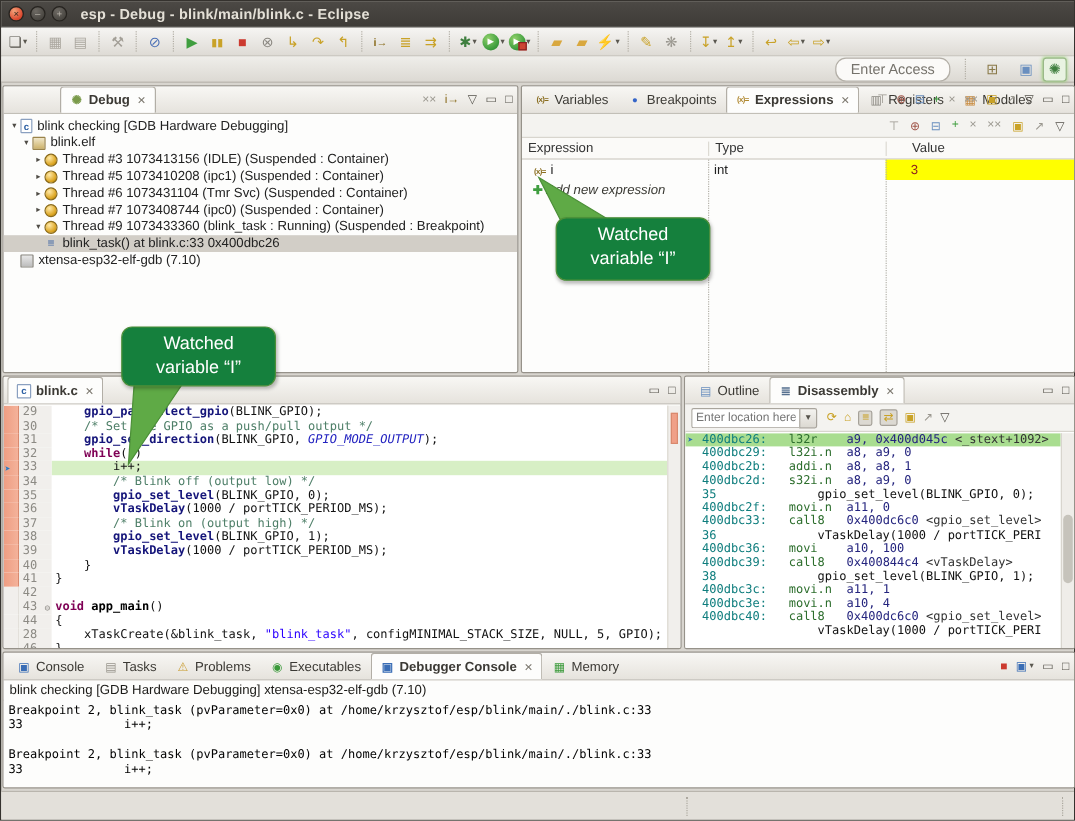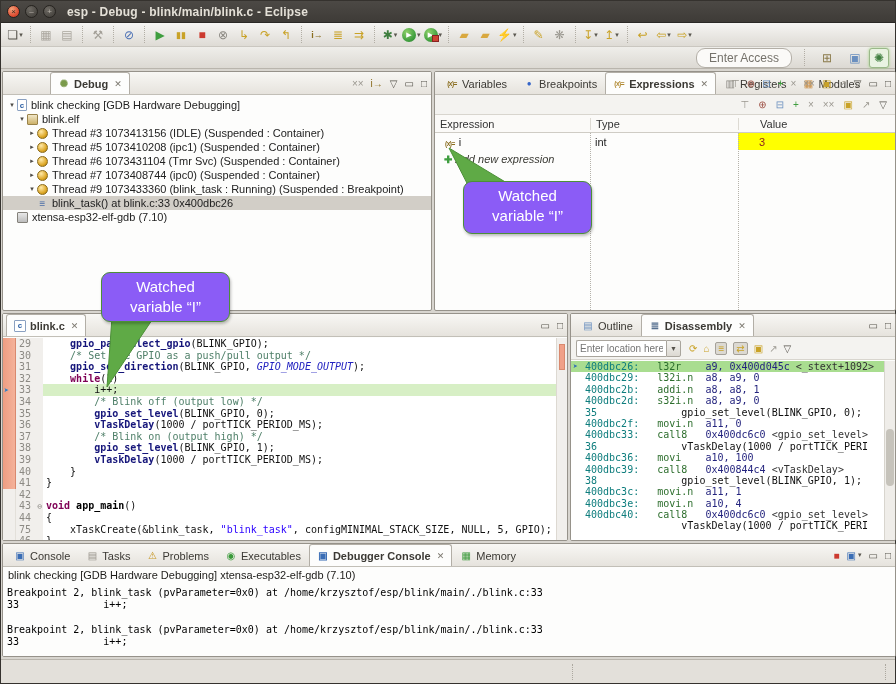--- a/index.html
+++ b/index.html
@@ -152,21 +152,21 @@
   .con-desc { height:16px; padding:2px 5px 0; font-size:11px; color:#1c1b18; background:#fdfdfc; }
   .con-body { position:absolute; left:0; right:0; top:40px; bottom:0; background:#fdfdfc; padding:3px 4px;
               font-family:"DejaVu Sans Mono",monospace; font-size:10px; line-height:12.2px; white-space:pre; color:#000; }
   .con-line { min-height:12.2px; }
 
   
   .statusbar { position:absolute; left:0; right:0; top:658px; bottom:0; background:#e3e0da; border-top:1px solid #b9b5ad; }
   .statusbar .sdot { position:absolute; top:4px; height:16px; border-left:1px dotted #aca89f; }
 
   
-  .callout { position:absolute; z-index:50; background:#8b5cf6; border:1px solid #4c8f38; border-radius:9px;
+  .callout { position:absolute; z-index:50; background:#15803d; border:1px solid #4c8f38; border-radius:9px;
              color:#fff; text-align:center; font-size:15px; line-height:20px; padding-top:4px;
              box-shadow:1px 2px 3px rgba(0,0,0,.25); }
   .callout-arrow { position:absolute; z-index:49; }
 </style>
 </head>
 <body>
 
 <div class="window">
 
   <div class="titlebar">
@@ -451,21 +451,21 @@
         <div class="edline"><span class="edann chg"></span><span class="ednum">35</span><span class="edcode"><span class="sg-p">        </span><span class="sg-f">gpio_set_level</span><span class="sg-p">(BLINK_GPIO, 0);</span></span></div>
         <div class="edline"><span class="edann chg"></span><span class="ednum">36</span><span class="edcode"><span class="sg-p">        </span><span class="sg-f">vTaskDelay</span><span class="sg-p">(1000 / portTICK_PERIOD_MS);</span></span></div>
         <div class="edline"><span class="edann chg"></span><span class="ednum">37</span><span class="edcode"><span class="sg-p">        </span><span class="sg-c">/* Blink on (output high) */</span></span></div>
         <div class="edline"><span class="edann chg"></span><span class="ednum">38</span><span class="edcode"><span class="sg-p">        </span><span class="sg-f">gpio_set_level</span><span class="sg-p">(BLINK_GPIO, 1);</span></span></div>
         <div class="edline"><span class="edann chg"></span><span class="ednum">39</span><span class="edcode"><span class="sg-p">        </span><span class="sg-f">vTaskDelay</span><span class="sg-p">(1000 / portTICK_PERIOD_MS);</span></span></div>
         <div class="edline"><span class="edann chg"></span><span class="ednum">40</span><span class="edcode"><span class="sg-p">    }</span></span></div>
         <div class="edline"><span class="edann chg"></span><span class="ednum">41</span><span class="edcode"><span class="sg-p">}</span></span></div>
         <div class="edline"><span class="edann"></span><span class="ednum">42</span><span class="edcode"></span></div>
         <div class="edline"><span class="edann"></span><span class="ednum">43<span class="fold">⊖</span></span><span class="edcode"><span class="sg-k">void</span><span class="sg-b"> app_main</span><span class="sg-p">()</span></span></div>
         <div class="edline"><span class="edann"></span><span class="ednum">44</span><span class="edcode"><span class="sg-p">{</span></span></div>
-        <div class="edline"><span class="edann"></span><span class="ednum">75</span><span class="edcode"><span class="sg-p">    xTaskCreate(&amp;blink_task, </span><span class="sg-s">"blink_task"</span><span class="sg-p">, configMINIMAL_STACK_SIZE, NULL, 5, GPIO);</span></span></div>
+        <div class="edline"><span class="edann"></span><span class="ednum">28</span><span class="edcode"><span class="sg-p">    xTaskCreate(&amp;blink_task, </span><span class="sg-s">"blink_task"</span><span class="sg-p">, configMINIMAL_STACK_SIZE, NULL, 5, GPIO);</span></span></div>
         <div class="edline"><span class="edann"></span><span class="ednum">46</span><span class="edcode"><span class="sg-p">}</span></span></div>
       </div>
     <div class="overview">
       <div class="ov-mark" style="top:6px;"></div>
     </div>
   </div>
 
   <div class="panel" id="disasm-panel" style="left:569px; top:312px; width:326px; height:228px;">
     <div class="tabbar">
       <span id="disasm-tabs" style="display:flex;align-items:flex-end;">

